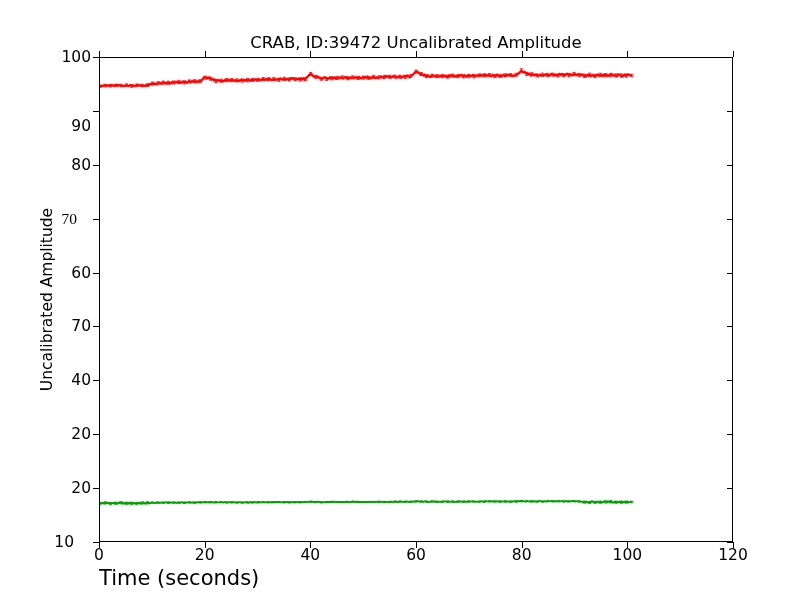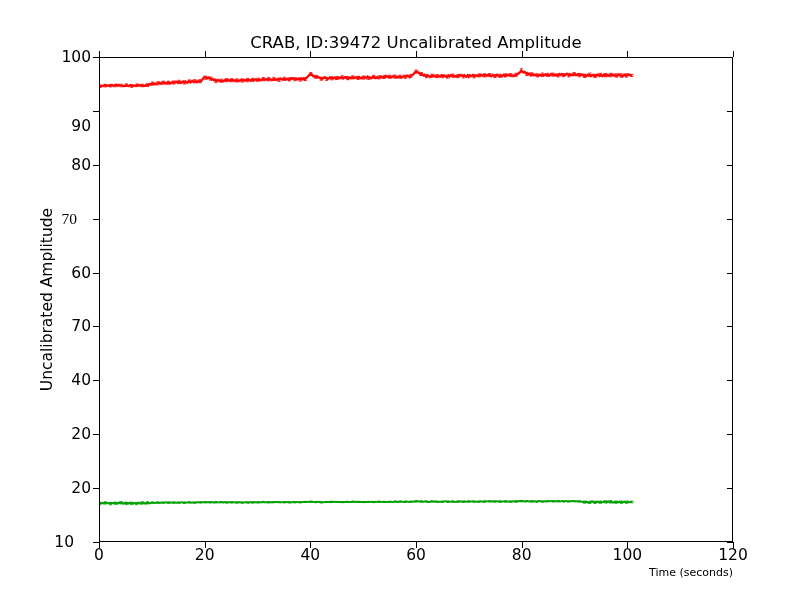--- a/index.html
+++ b/index.html
@@ -95,22 +95,22 @@
     color: #000000;
     white-space: nowrap;
     transform: translateX(-50%);
   }
   
   #x-axis-title {
     position: absolute;
     left: 99px;
     top: 566px;
     width: 634px;
-    text-align: right;
-    font-size: 11px;
+    text-align: left;
+    font-size: 21px;
     color: #000000;
     white-space: nowrap;
   }
   #y-axis-title {
     position: absolute;
     left: 0px;
     top: 0px;
     width: 485px;
     height: 20px;
     transform: rotate(-90deg);

